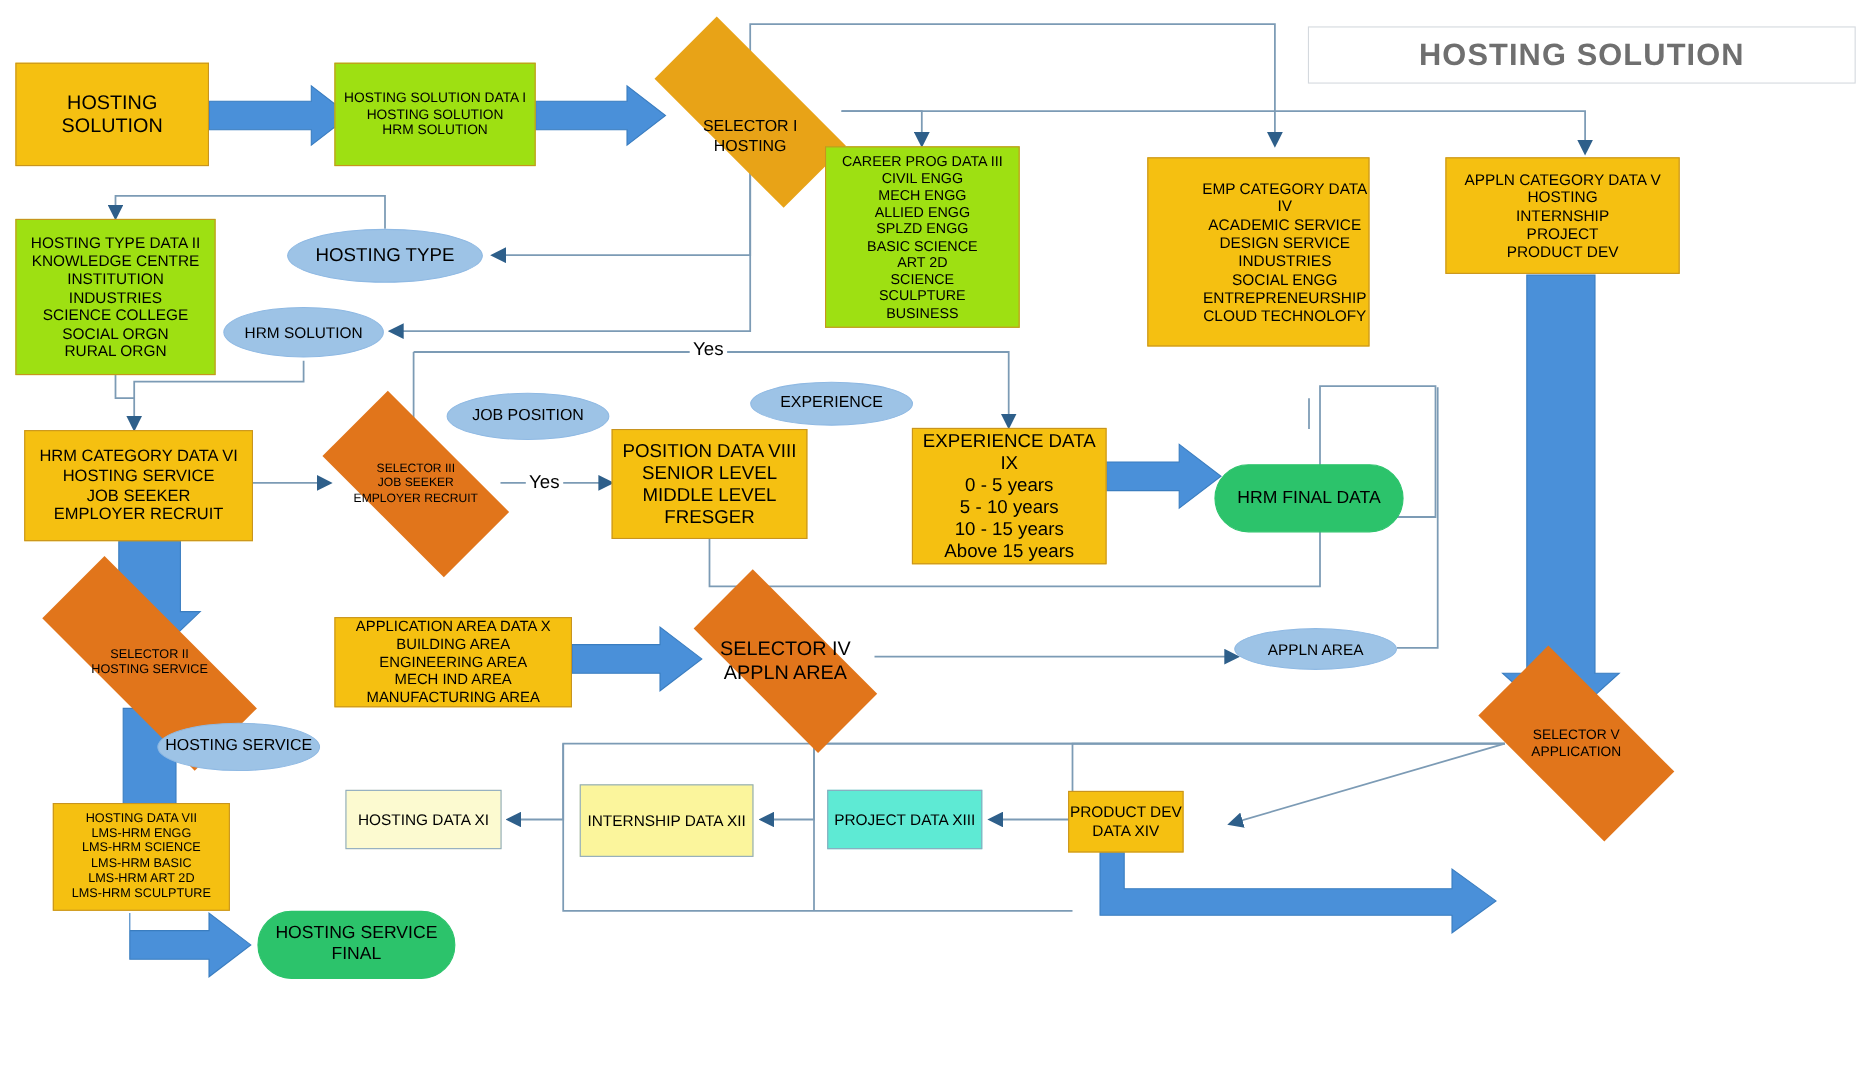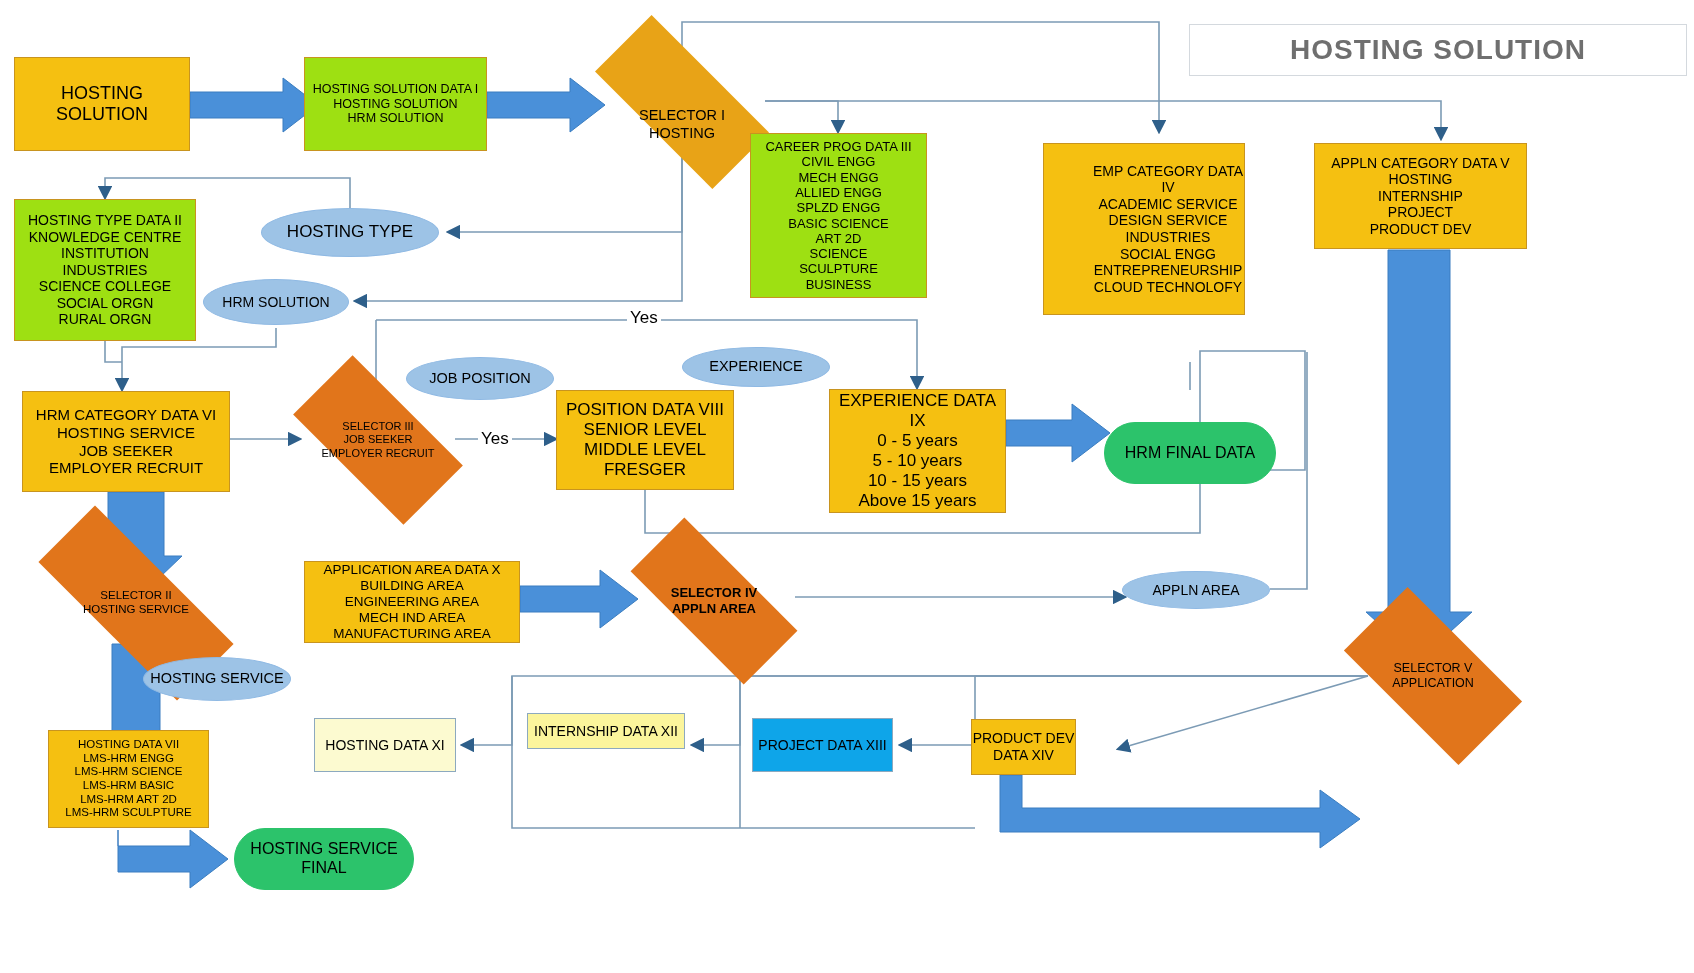--- a/index.html
+++ b/index.html
@@ -10,21 +10,21 @@
   .amber{background:#F5C011;}
   .green{background:#9EE012;}
   .rrect{border-radius:34px;background:#2CC36B;border:1px solid #2CC36B;}
   .ellipse{background:#9DC3E6;border:1px solid #8FB9E3;border-radius:50%;}
   .diamond-wrap{position:absolute;display:flex;align-items:center;justify-content:center;}
   .diamond-shape{position:absolute;inset:0;background:#E1751B;transform:rotate(45deg);}
   .diamond-amber .diamond-shape{background:#E8A317;}
   .diamond-label{position:relative;z-index:3;text-align:center;line-height:1.2;white-space:pre-line;color:#000;}
   .pale{background:#FCFAD0;border:1px solid #8CA9BF;}
   .pale2{background:#FBF59C;border:1px solid #8CA9BF;}
-  .bright{background:#0ea5e9;border:1px solid #8CA9BF;}
+  .bright{background:#5eead4;border:1px solid #8CA9BF;}
   .titlebox{position:absolute;border:1px solid #D4D9DE;color:#6F6F6F;font-weight:bold;letter-spacing:1px;display:flex;align-items:center;justify-content:center;}
   .lbl{position:absolute;color:#000;background:#fff;padding:0 3px;}
   svg.links{position:absolute;left:0;top:0;width:1694px;height:973px;pointer-events:none;}
   .thin{fill:none;stroke:#7C9BB5;stroke-width:1.6;}
   .thinhead{fill:#2E5F8A;}
 </style>
 </head>
 <body>
 
 <div id="canvas">
@@ -196,21 +196,21 @@
   <div class="node ellipse" style="left:143px;top:657px;width:148px;height:44px;font-size:14.5px;">HOSTING SERVICE</div>
 
   <div class="node rect amber" style="left:304px;top:561px;width:216px;height:82px;font-size:13.5px;">APPLICATION AREA DATA X
 BUILDING AREA
 ENGINEERING AREA
 MECH IND AREA
 MANUFACTURING AREA</div>
 
   <div class="diamond-wrap" style="left:634px;top:563px;width:160px;height:76px;">
     <div class="diamond-shape"></div>
-    <div class="diamond-label" style="font-size:13px;font-weight:bold;">SELECTOR IV
+    <div class="diamond-label" style="font-size:18px;">SELECTOR IV
 APPLN AREA</div>
   </div>
 
   <div class="node ellipse" style="left:1122px;top:571px;width:148px;height:38px;font-size:14px;">APPLN AREA</div>
 
   <div class="diamond-wrap" style="left:1352px;top:631px;width:162px;height:90px;">
     <div class="diamond-shape"></div>
     <div class="diamond-label" style="font-size:12.5px;">SELECTOR V
 APPLICATION</div>
   </div>
@@ -220,21 +220,21 @@
 LMS-HRM SCIENCE
 LMS-HRM BASIC
 LMS-HRM ART 2D
 LMS-HRM SCULPTURE</div>
 
   <div class="node rrect" style="left:234px;top:828px;width:180px;height:62px;font-size:16px;">HOSTING SERVICE
 FINAL</div>
 
   <div class="node pale" style="left:314px;top:718px;width:142px;height:54px;font-size:14px;">HOSTING DATA XI</div>
 
-  <div class="node pale2" style="left:527px;top:713px;width:158px;height:36px;font-size:14px;">INTERNSHIP DATA XII</div>
+  <div class="node pale2" style="left:527px;top:713px;width:158px;height:66px;font-size:14px;">INTERNSHIP DATA XII</div>
 
   <div class="node bright" style="left:752px;top:718px;width:141px;height:54px;font-size:14px;">PROJECT DATA XIII</div>
 
   <div class="node rect amber" style="left:971px;top:719px;width:105px;height:56px;font-size:14px;">PRODUCT DEV
 DATA XIV</div>
 
 
 </div>
 
 </body></html>

